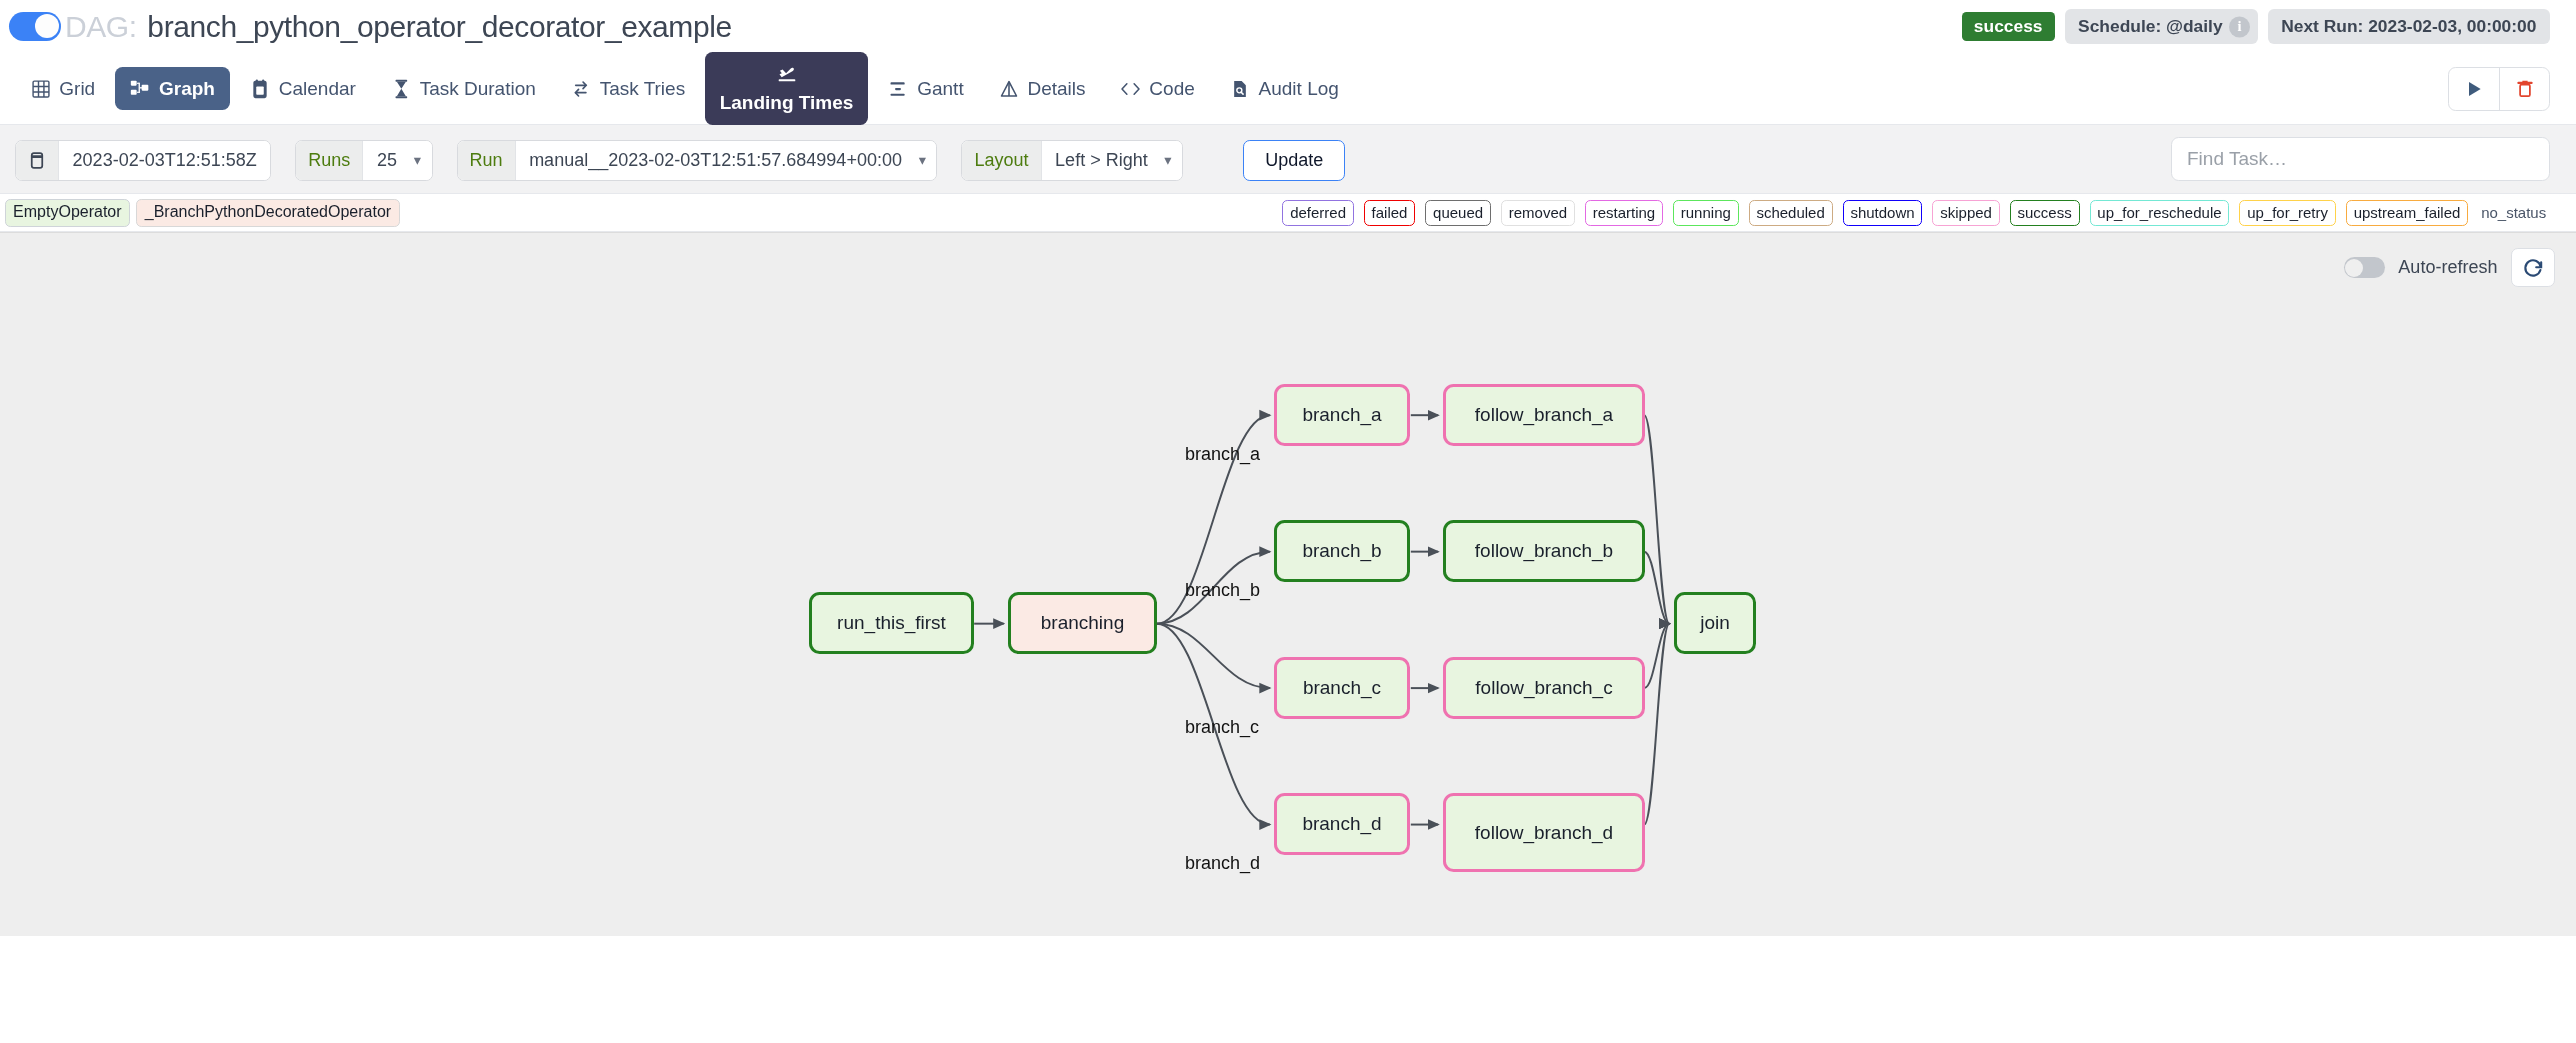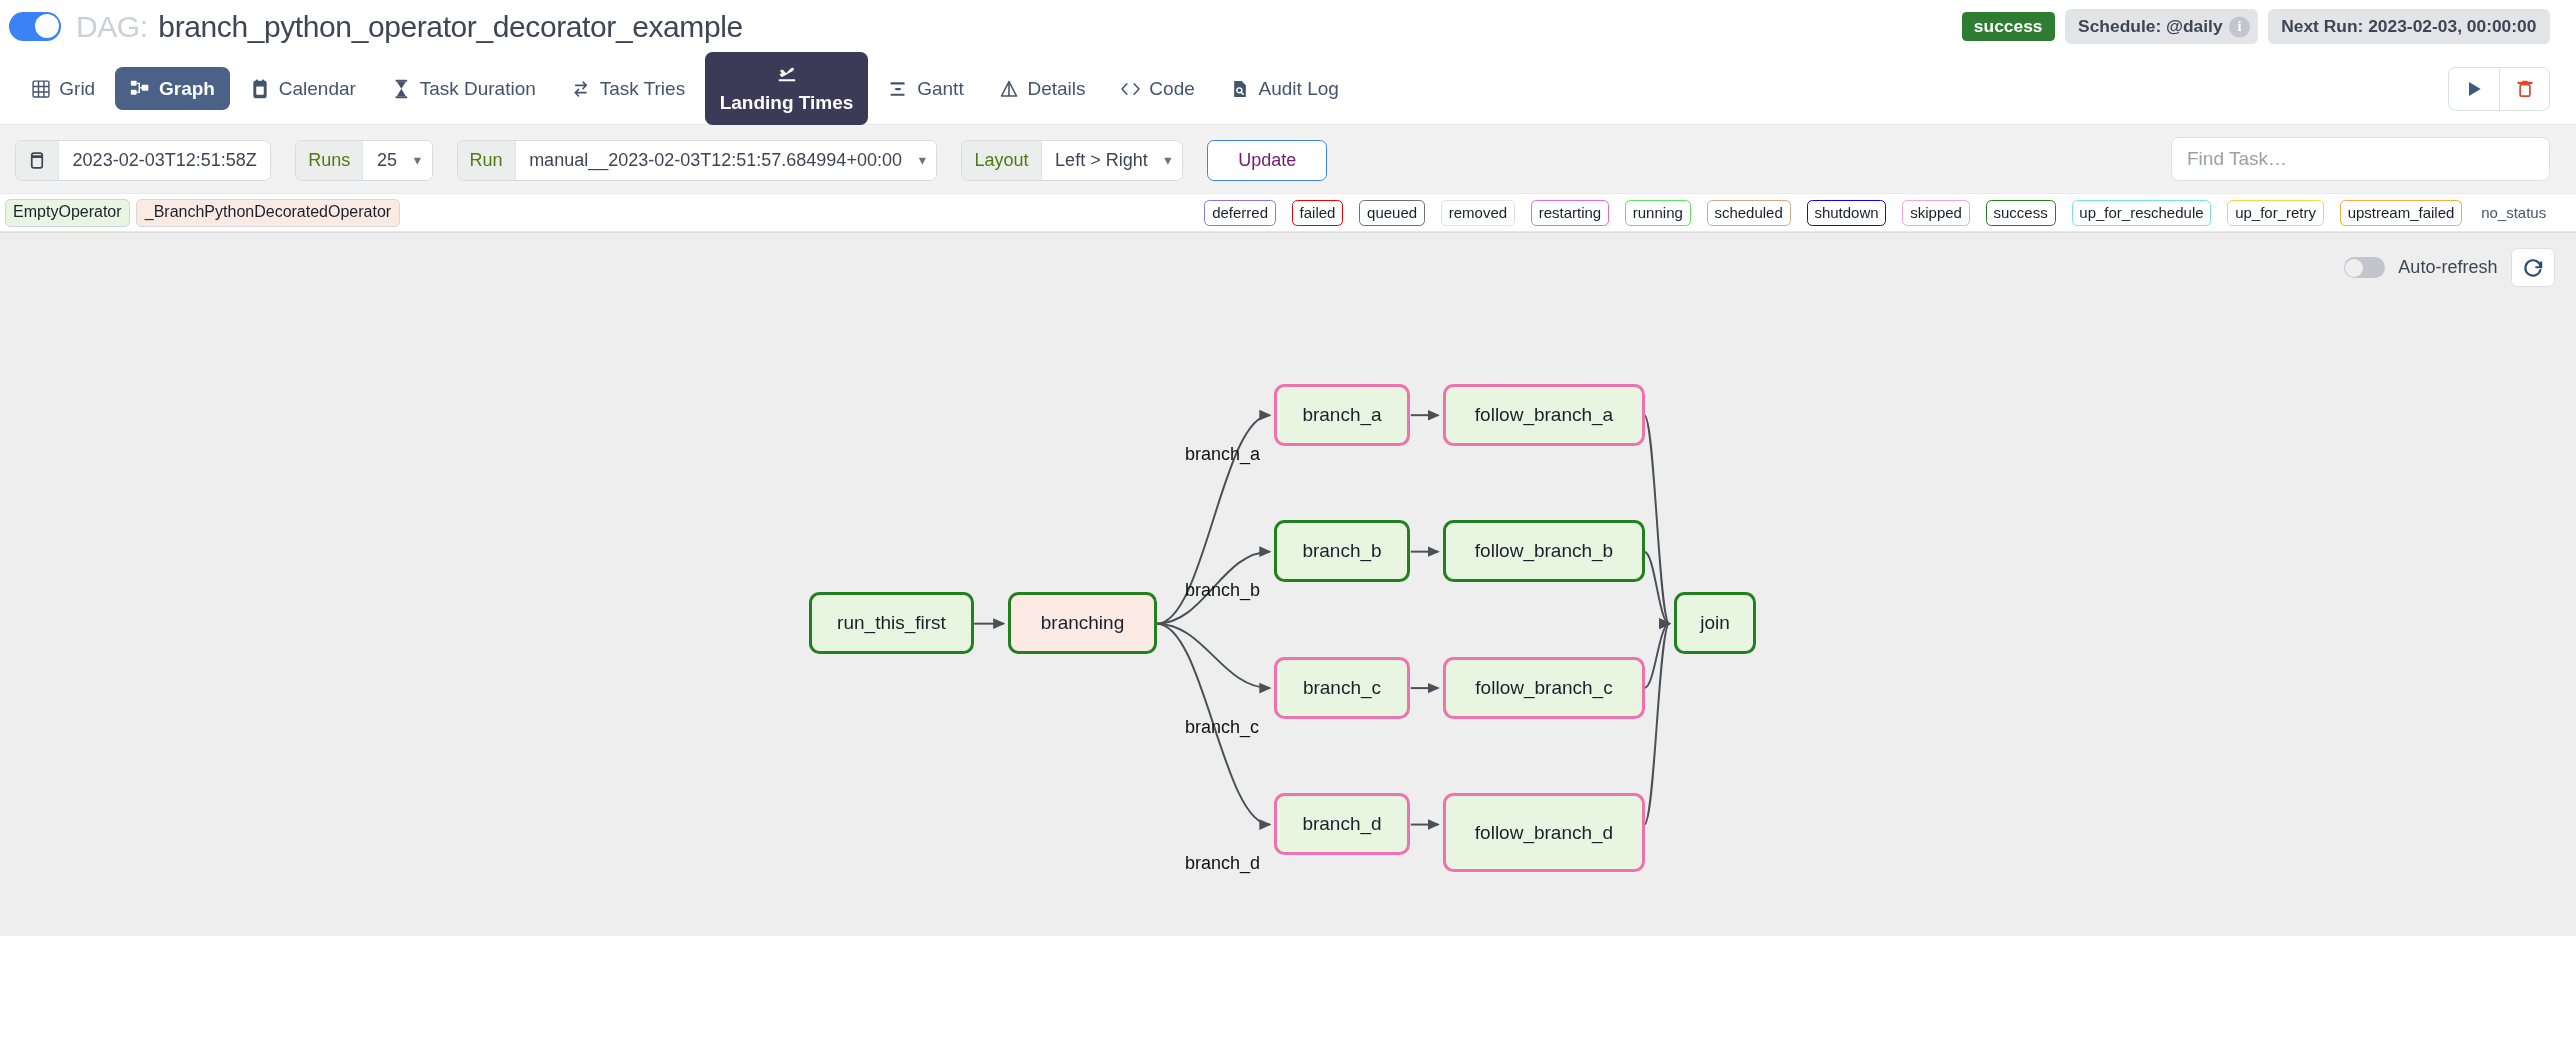--- a/index.html
+++ b/index.html
@@ -29,21 +29,21 @@
     margin-left: 9px;
   }
   .dag-toggle .knob {
     position: absolute; top: 2.3px; right: 2.3px;
     width: 24px; height: 24px; border-radius: 50%;
     background: #fdfdfd;
   }
   .dag-label {
     font-size: 30px;
     color: #cbd0d8;
-    margin-left: 15px;
+    margin-left: 4px;
     font-weight: 400;
     letter-spacing: -0.4px;
   }
   .dag-name {
     font-size: 30px;
     color: #3d4654;
     margin-left: 10.6px;
     font-weight: 400;
     letter-spacing: -0.4px;
   }
@@ -164,25 +164,26 @@
     padding: 0 10.6px 0 13.6px;
     font-size:18px; color:#3d4654; background:#fff;
     gap: 16.7px; white-space:nowrap;
   }
   .chev { color:#6b7280; font-size:14.4px; line-height:1; }
   .btn-update {
     height: 41px;
     border: 0.8px solid #3b82f6;
     border-radius: 6.8px;
     background: #fff;
-    color: #701a75;
+    color: #0f172a;
     font-size: 18px;
-    padding: 0 30px;
+    padding: 0 21px;
     display:flex; align-items:center;
     cursor:pointer;
+    margin-left:36px;
   }
   .find-task {
     margin-left: auto;
     width: 379px; height: 44px;
     border: 0.8px solid #dcdfe4;
     border-radius: 7.6px;
     background:#fff;
     display:flex; align-items:center;
     padding: 0 15px;
     font-size: 19px;
@@ -203,21 +204,21 @@
   .op-chip {
     font-size: 16px;
     padding: 3.8px 7.6px;
     border-radius: 5.3px;
     border: 0.8px solid #d7d9dd;
     line-height:1.15;
     color:#1a202c;
   }
   .legend-right {
     margin-left:auto;
-    display:flex; gap:16px; align-items:center;
+    display:flex; gap:10px; align-items:center;
   }
   .st-chip {
     font-size: 15px;
     padding: 3px 6.8px;
     border-radius: 5.3px;
     border: 1.5px solid #999;
     background:#fff;
     line-height:1.2;
     color:#1a202c;
     white-space:nowrap;

